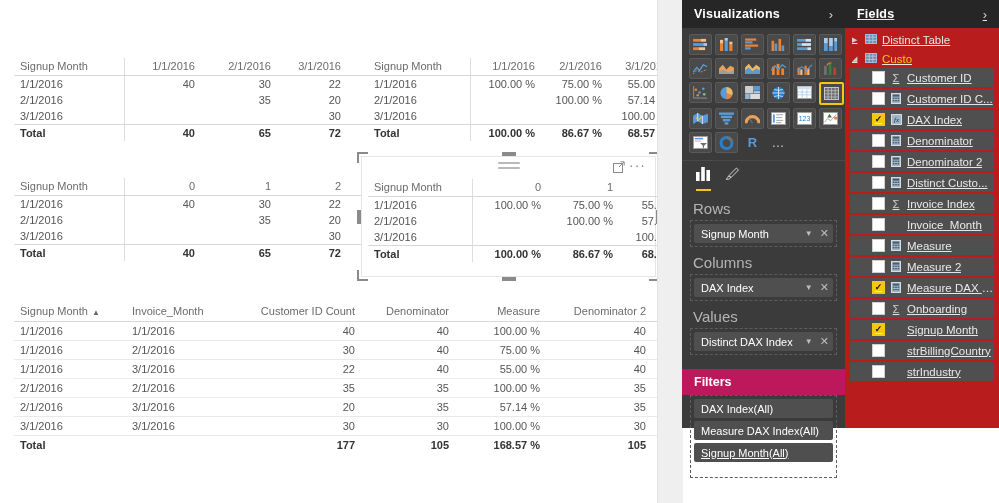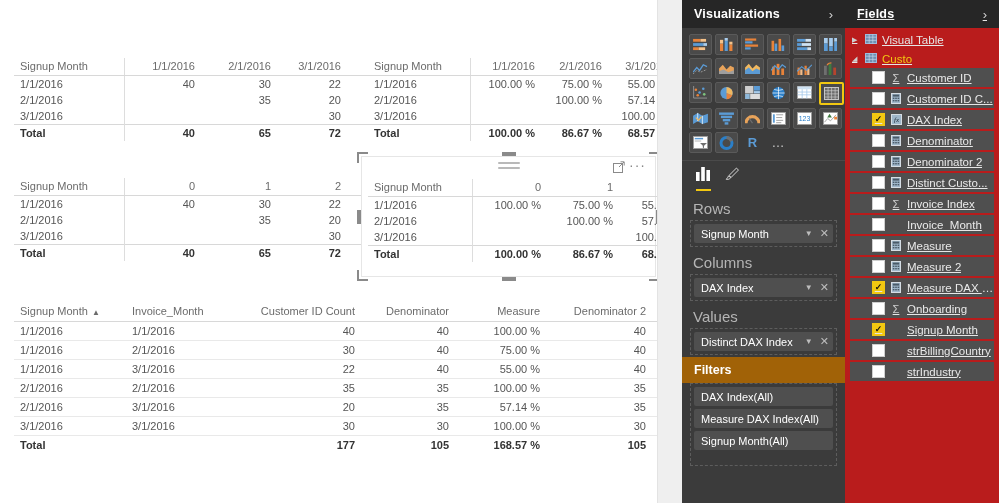--- a/index.html
+++ b/index.html
@@ -55,21 +55,21 @@
   .c-tl{left:0;top:0;border-right:none;border-bottom:none;}
   .c-tr{right:0;top:0;border-left:none;border-bottom:none;}
   .c-bl{left:0;bottom:0;border-right:none;border-top:none;}
   .c-br{right:0;bottom:0;border-left:none;border-top:none;}
   .m-t{left:50%;margin-left:-7px;top:0;width:14px;height:4px;}
   .m-b{left:50%;margin-left:-7px;bottom:0;width:14px;height:4px;}
   .m-l{top:50%;margin-top:-7px;left:0;width:4px;height:14px;}
   .m-r{top:50%;margin-top:-7px;right:0;width:4px;height:14px;}
 
   
-  .panel{position:absolute;top:0;height:503px;background:#3b3b3b;color:#e6e6e6;}
+  .panel{position:absolute;top:0;height:428px;background:#3b3b3b;color:#e6e6e6;}
   #viz-panel{left:682px;width:163px;}
   #fields-panel{left:845px;width:154px;background:#b91c1c;text-decoration:underline;}
   .panel-title{
     height:28px;background:#262626;display:flex;align-items:center;
     justify-content:space-between;padding:0 12px;
   }
   .panel-title .t{font-size:12.5px;font-weight:bold;color:#fff;letter-spacing:.2px;}
   .panel-title .chev{color:#d0d0d0;font-size:13px;cursor:pointer;}
 
   .viz-grid{display:grid;grid-template-columns:repeat(6,1fr);gap:3px;padding:6px 7px 4px 7px;}
@@ -90,29 +90,29 @@
   .well-label{font-size:15px;color:#b5b5b5;padding:5px 3px 3px 3px;}
   .well-box{border:1px dashed #5d5d5d;padding:3px;margin-bottom:2px;}
   .field-pill{
     background:#4f4f4f;border-radius:2px;height:19px;display:flex;align-items:center;
     padding:0 4px 0 7px;font-size:11px;color:#ffffff;cursor:pointer;
   }
   .field-pill .nm{flex:1;white-space:nowrap;overflow:hidden;text-overflow:ellipsis;}
   .field-pill .caret{color:#bdbdbd;font-size:8px;margin-right:7px;}
   .field-pill .x{color:#bdbdbd;font-size:11px;}
 
-  .filters-title{height:26px;background:#a16207;display:flex;align-items:center;padding:0 12px;margin-top:2px;}
+  .filters-title{height:26px;background:#be185d;display:flex;align-items:center;padding:0 12px;margin-top:14px;}
   .filters-title .t{font-size:12.5px;font-weight:bold;color:#fff;}
   .filter-sub{font-size:11px;color:#9e9e9e;padding:7px 11px 5px 11px;}
   .filters-box{border:1px dashed #5d5d5d;margin:0 8px;padding:3px;}
   .filter-pill{
     background:#4f4f4f;border-radius:2px;height:19px;display:flex;align-items:center;
     padding:0 7px;font-size:11px;color:#ffffff;margin-bottom:3px;cursor:pointer;
   }
-  .filter-pill:last-child{margin-bottom:12px;}
+  .filter-pill:last-child{margin-bottom:12px;text-decoration:underline;}
 
   
   .search-wrap{padding:7px 8px 4px 8px;}
   .search-box{
     background:#2b2b2b;border:1px solid #5a5a5a;height:21px;display:flex;align-items:center;
     padding:0 7px;gap:7px;
   }
   .search-box input{
     background:transparent;border:none;outline:none;color:#cfcfcf;font-size:11.5px;
     font-family:"Liberation Sans",sans-serif;width:100%;padding:0;
@@ -689,21 +689,21 @@
   </div>
 
 
   <div class="tree" id="fields-tree">
       <div class="tree-node">
         <span class="tri">▶</span>
         <span><svg width="12" height="10" viewBox="0 0 13 11">
             <rect x="0.5" y="0.5" width="12" height="10" fill="#6f8fb0" stroke="#9fc5e8"></rect>
             <path d="M0.5 3.5 H12.5 M0.5 7 H12.5 M4.5 0.5 V10.5 M8.5 0.5 V10.5" stroke="#c9dcef" stroke-width="0.7"></path>
           </svg></span>
-        <span class="nm">Visual Table</span>
+        <span class="nm">Distinct Table</span>
       </div>
       <div class="tree-node active">
         <span class="tri">◢</span>
         <span><svg width="12" height="10" viewBox="0 0 13 11">
             <rect x="0.5" y="0.5" width="12" height="10" fill="#6f8fb0" stroke="#9fc5e8"></rect>
             <path d="M0.5 3.5 H12.5 M0.5 7 H12.5 M4.5 0.5 V10.5 M8.5 0.5 V10.5" stroke="#c9dcef" stroke-width="0.7"></path>
           </svg></span>
         <span class="nm">Custo</span>
       </div>
     </div>

